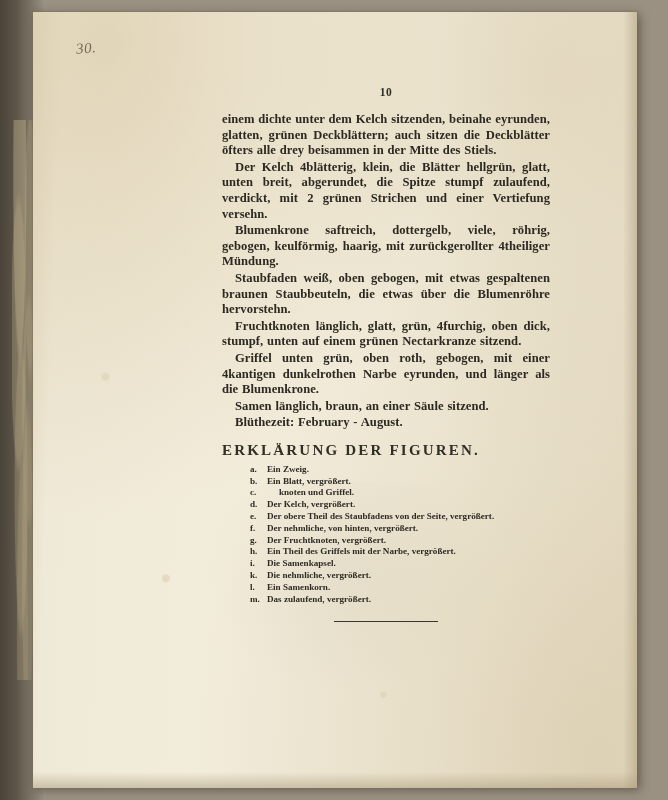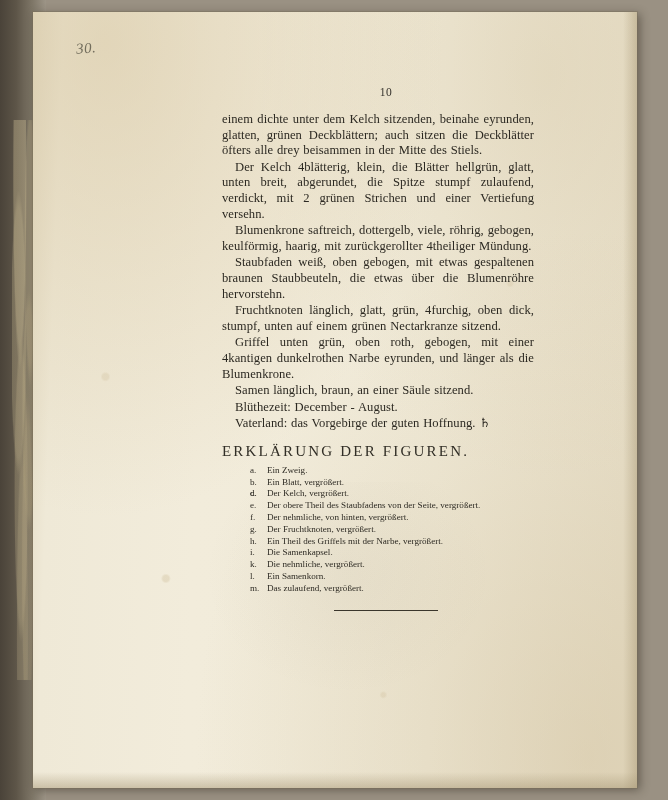--- a/index.html
+++ b/index.html
@@ -108,32 +108,33 @@
     opacity: .82;
   }
 
   
   .textblock {
     position: absolute;
     left: 222px;
     top: 86px;
     width: 328px;
     color: #2e2b23;
+    font-weight: bold;
   }
 
   .page-number {
     text-align: center;
     font-size: 11.5px;
     letter-spacing: .6px;
     margin: 0 0 14px 0;
     color: #33302a;
   }
 
   p.body {
-    margin: 0 16px 1px 0;
+    margin: 0 0 1px 0;
     font-size: 12.6px;
     line-height: 15.6px;
     text-align: justify;
     text-justify: inter-word;
     letter-spacing: .05px;
     color: #2c2922;
     word-spacing: .6px;
   }
   p.body.indent { text-indent: 13px; }
   p.body.noindent { text-indent: 0; }
@@ -212,36 +213,36 @@
   <div class="textblock">
     <div class="page-number">10</div>
 
     <p class="body noindent">einem dichte unter dem Kelch sitzenden, beinahe eyrunden, glatten, grünen Deckblättern; auch sitzen die Deckblätter öfters alle drey beisammen in der Mitte des Stiels.</p>
     <p class="body indent">Der Kelch 4blätterig, klein, die Blätter hellgrün, glatt, unten breit, abgerundet, die Spitze stumpf zulaufend, verdickt, mit 2 grünen Strichen und einer Vertiefung versehn.</p>
     <p class="body indent">Blumenkrone saftreich, dottergelb, viele, röhrig, gebogen, keulförmig, haarig, mit zurückgerollter 4theiliger Mündung.</p>
     <p class="body indent">Staubfaden weiß, oben gebogen, mit etwas gespaltenen braunen Staubbeuteln, die etwas über die Blumenröhre hervorstehn.</p>
     <p class="body indent">Fruchtknoten länglich, glatt, grün, 4furchig, oben dick, stumpf, unten auf einem grünen Nectarkranze sitzend.</p>
     <p class="body indent">Griffel unten grün, oben roth, gebogen, mit einer 4kantigen dunkelrothen Narbe eyrunden, und länger als die Blumenkrone.</p>
     <p class="body indent short">Samen länglich, braun, an einer Säule sitzend.</p>
-    <p class="body indent short">Blüthezeit: December - August.</p>
-    <p class="body indent short">Vaterland: das Vorgebirge der guten Hoffnung.  ♄</p>
+    <p class="body indent short">Blüthezeit: February - August.</p>
 
     <div class="fig-heading">ERKLÄRUNG DER FIGUREN.</div>
 
     <ul class="figlist">
       <li>
         <span class="lbl">a.</span>
         <span class="txt">Ein Zweig.</span>
       </li>
       <li>
         <span class="lbl">b.</span>
         <span class="txt">Ein Blatt, vergrößert.</span>
       </li>
       <li>
         <span class="lbl">c.</span>
+        <span class="cont">knoten und Griffel.</span>
       </li>
       <li>
         <span class="lbl">d.</span>
         <span class="txt">Der Kelch, vergrößert.</span>
       </li>
       <li>
         <span class="lbl">e.</span>
         <span class="txt">Der obere Theil des Staubfadens von der Seite, vergrößert.</span>
       </li>
       <li>

